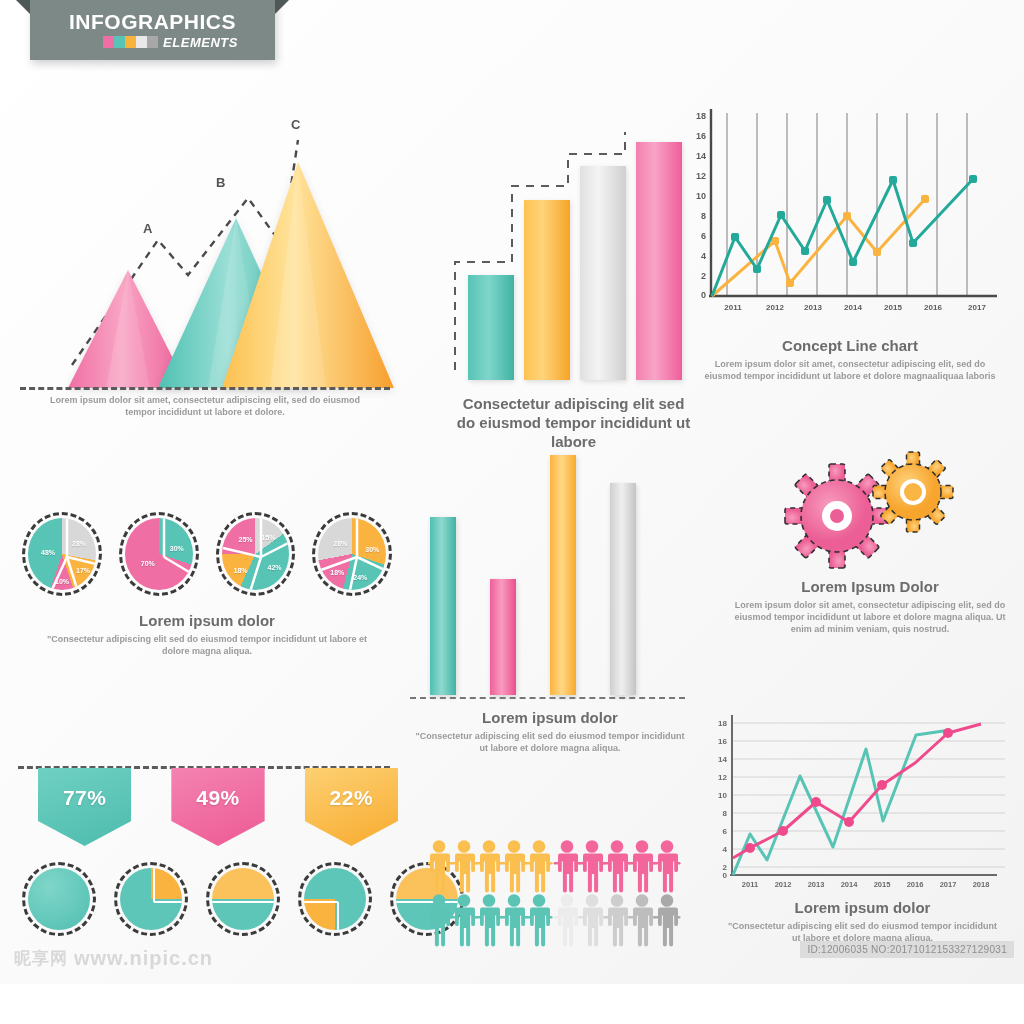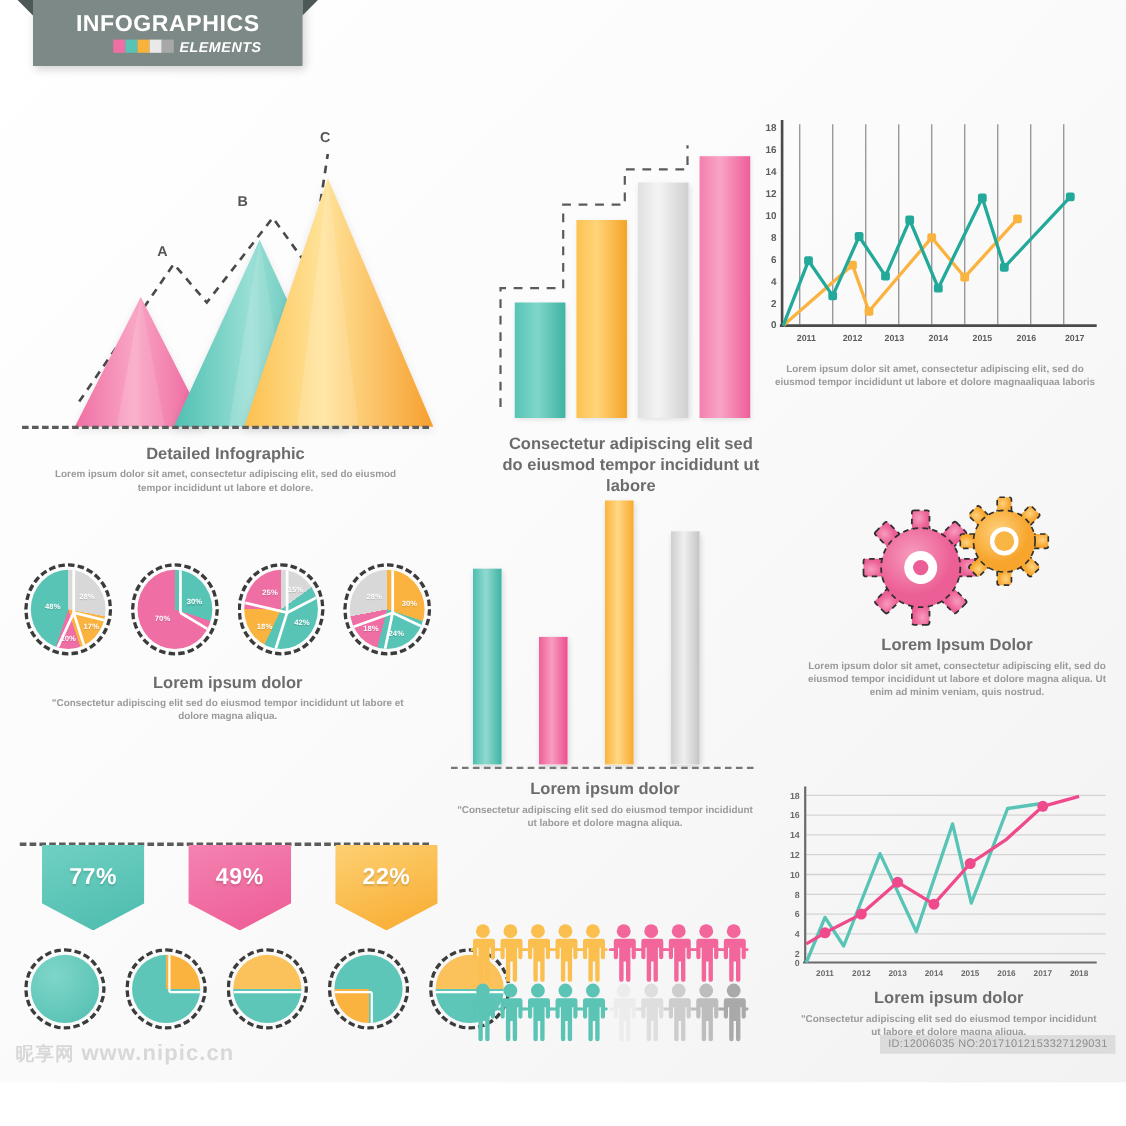--- a/index.html
+++ b/index.html
@@ -169,21 +169,20 @@
           </defs>
           <polygon points="76,0 172,226 0,226" fill="url(#gpC)"></polygon>
           <polygon points="76,0 104,226 76,226" fill="#ffffff" opacity=".12"></polygon>
           <polygon points="76,0 48,226 76,226" fill="#ffffff" opacity=".16"></polygon>
         </svg>
       </div>
       <div class="peak-label" style="left:281px; top:17px;">C</div>
 
       <div class="dashline"></div>
     </div>
-    <div class="cap-title" style="margin-top:14px;">Detailed Infographic</div>
     <div class="cap-body" style="padding:0 24px;">Lorem ipsum dolor sit amet, consectetur adipiscing elit, sed do eiusmod tempor incididunt ut labore et dolore.</div>
   </div>
 
   <div class="panel" style="left:420px; top:110px; width:275px;">
     <div class="bars-stage">
 
       <svg width="250" height="270" style="position:absolute;left:0;top:0">
         <polyline points="35,260 35,152 92,152 92,76 148,76 148,44 205,44 205,22" fill="none" stroke="#5b5b5b" stroke-width="2" stroke-dasharray="8 7"></polyline>
       </svg>
       <div class="bar" style="left:48px; height:105px; background:linear-gradient(90deg,#57c4b6,#7fd6ca 45%,#3fb3a4);"></div>
@@ -252,20 +251,21 @@
           <rect x="92" y="116" width="8" height="8" rx="2"></rect>
             <rect x="116" y="152" width="8" height="8" rx="2"></rect>
           <rect x="138" y="101" width="8" height="8" rx="2"></rect>
             <rect x="164" y="163" width="8" height="8" rx="2"></rect>
           <rect x="204" y="81" width="8" height="8" rx="2"></rect>
             <rect x="224" y="144" width="8" height="8" rx="2"></rect>
           <rect x="284" y="80" width="8" height="8" rx="2"></rect>
         </g>
       </svg>
     </div>
+    <div class="cap-title" style="margin-top:12px;">Concept Line chart</div>
     <div class="cap-body" style="padding:0 18px;">Lorem ipsum dolor sit amet, consectetur adipiscing elit, sed do eiusmod tempor incididunt ut labore et dolore magnaaliquaa laboris</div>
   </div>
 
   <div class="panel" style="left:22px; top:512px; width:370px;">
     <div style="display:flex; gap:17px; justify-content:flex-start;">
 
       <div class="pie" style="width:84px;height:84px;">
         <div class="disc" style="background: conic-gradient(from 0deg, #d8d8d8 0 28%, #fbb33f 28% 45%, #ef6fa4 45% 55%, #57c4b6 55% 100%);">
           <svg width="78" height="78" style="position:absolute;inset:0">
             <line x1="39" y1="39" x2="39" y2="0" stroke="#fff" stroke-width="2.5"></line>

